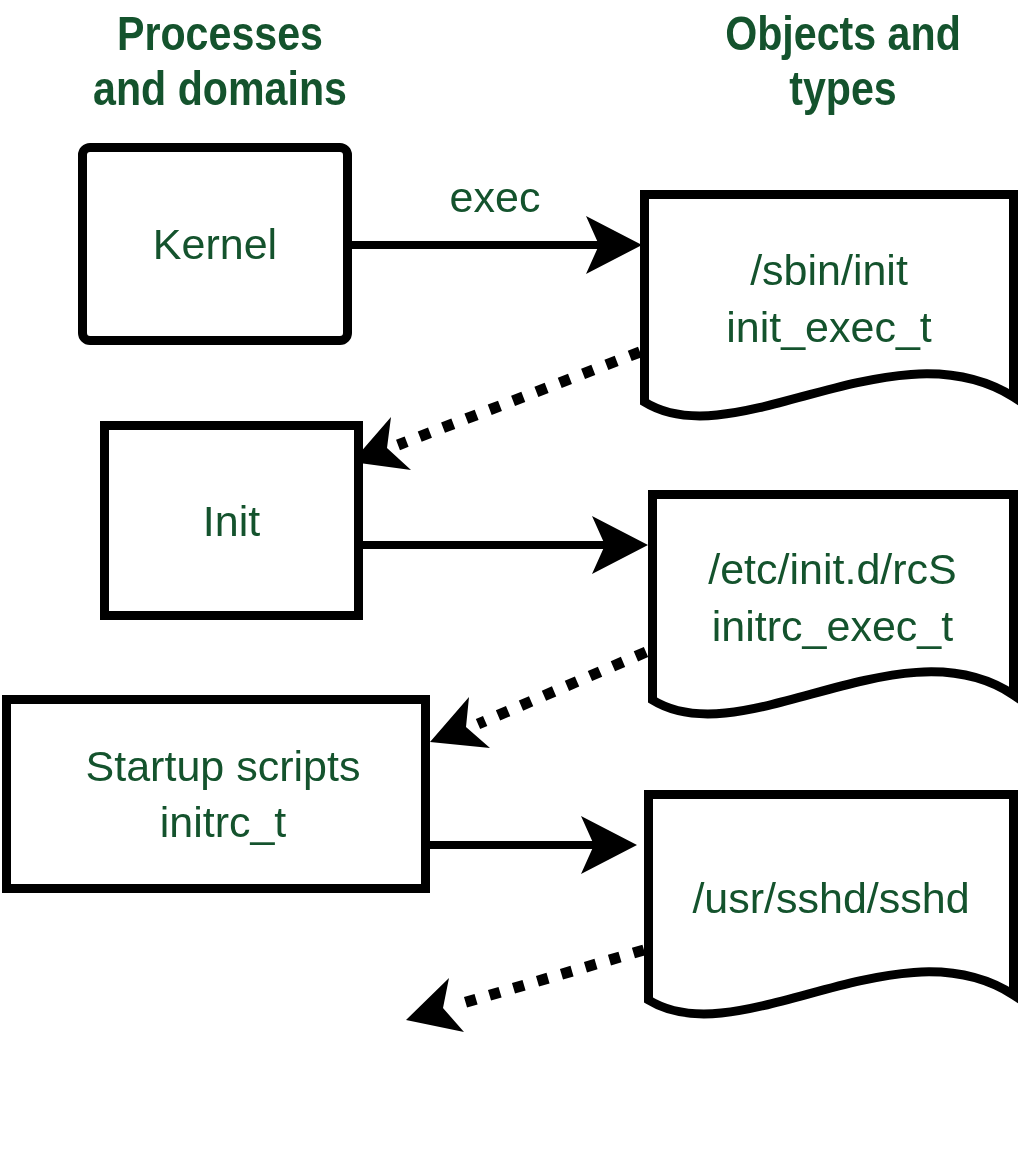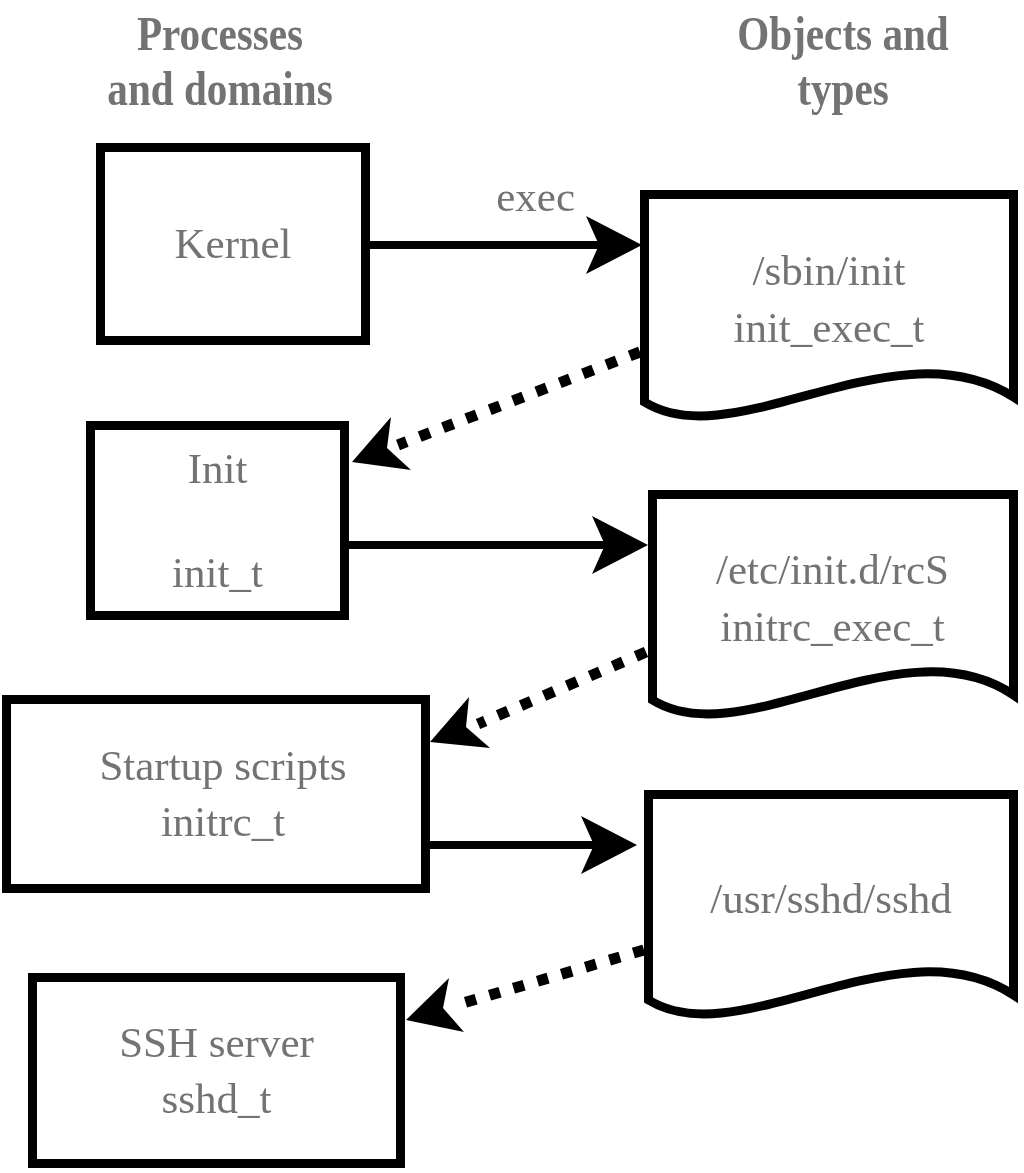--- a/index.html
+++ b/index.html
@@ -1,22 +1,22 @@
 <!DOCTYPE html>
 <html><head>
 <meta charset="utf-8">
 <style>
   html, body { margin: 0; padding: 0; background: #ffffff; }
   .canvas {
     position: relative;
     width: 1024px;
     height: 1173px;
     background: #ffffff;
-    font-family: Liberation Serif, serif;
-    color: #737373;
+    font-family: Liberation Sans, sans-serif;
+    color: #14532d;
     overflow: hidden;
   }
   .layer { position: absolute; left: 0; top: 0; }
 
   .col-header {
     position: absolute;
     text-align: center;
     font-weight: bold;
     font-size: 49px;
     line-height: 55px;
@@ -97,36 +97,31 @@
 
   <div class="col-header" style="left:20px; top:6px; width:400px;">
     <div class="label-line">Processes</div>
     <div class="label-line">and domains</div>
   </div>
   <div class="col-header" style="left:648px; top:6px; width:390px;">
     <div class="label-line">Objects and</div>
     <div class="label-line">types</div>
   </div>
 
-  <div class="edge-label" style="left:415px; top:174px; width:160px;text-align:right;">exec</div>
+  <div class="edge-label" style="left:415px; top:174px; width:160px;">exec</div>
 
-  <div class="process-box" style="left:96px; top:143px; width:274px; height:202px;">
+  <div class="process-box" style="left:78px; top:143px; width:274px; height:202px;border-radius:12px;">
     <div class="label-line">Kernel</div>
   </div>
-  <div class="process-box" style="left:86px; top:421px; width:263px; height:199px;gap:48px;">
+  <div class="process-box" style="left:100px; top:421px; width:263px; height:199px;gap:48px;">
     <div class="label-line">Init</div>
-    <div class="label-line">init_t</div>
   </div>
   <div class="process-box" style="left:2px; top:695px; width:428px; height:198px;padding-left:14px;">
     <div class="label-line">Startup scripts</div>
     <div class="label-line">initrc_t</div>
-  </div>
-  <div class="process-box" style="left:28px; top:973px; width:377px; height:195px;">
-    <div class="label-line">SSH server</div>
-    <div class="label-line">sshd_t</div>
   </div>
 
   <div class="doc-label" style="left:655px; top:499px; width:355px; height:198px;">
     <div class="label-line">/etc/init.d/rcS</div>
     <div class="label-line">initrc_exec_t</div>
   </div>
   <div class="doc-label" style="left:649px; top:199px; width:360px; height:200px;">
     <div class="label-line">/sbin/init</div>
     <div class="label-line">init_exec_t</div>
   </div>

